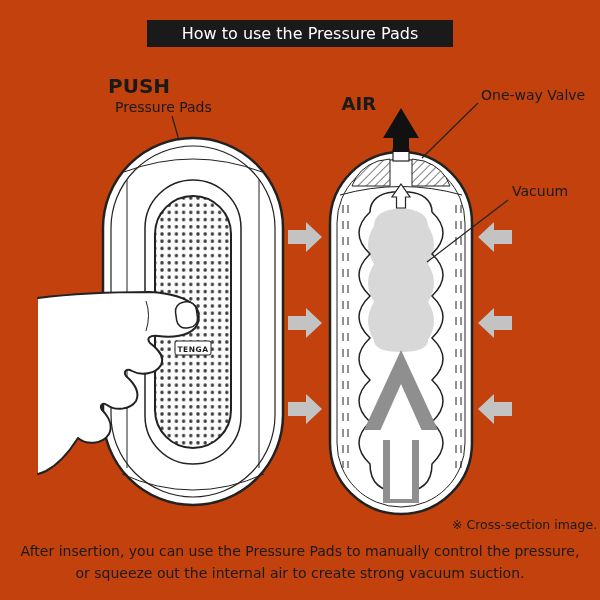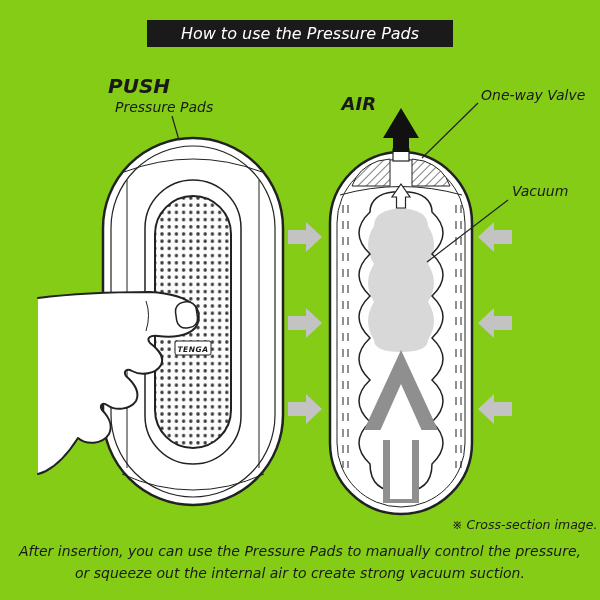--- a/index.html
+++ b/index.html
@@ -1,20 +1,20 @@
 <!DOCTYPE html>
 <html style="--banner-bg: #1a1a1a; --banner-text: #ffffff; --outline: #222222; --arrow-gray: #c3c3c3; --vacuum-gray: #d8d8d8; --air-dark-gray: #8f8f8f; --air-arrow-black: #111111;"><head>
 <meta charset="utf-8">
 <style>
   :root{
     --banner-bg:#1a1a1a; --banner-text:#ffffff; --outline:#222222;
     --arrow-gray:#c3c3c3; --vacuum-gray:#d8d8d8; --air-dark-gray:#8f8f8f; --air-arrow-black:#111111;
   }
   html,body{margin:0;padding:0;background:#fff;}
-  .stage{width:600px;height:600px;position:relative;background:#84cc16;font-style:italic;}
+  .stage{width:600px;height:600px;position:relative;background:#c2410c;}
   svg{display:block;}
   text{font-family:"DejaVu Sans","Liberation Sans",sans-serif;fill:#1a1a1a;}
   .t-banner{font-size:16px;fill:var(--banner-text);}
   .t-push{font-size:20px;font-weight:bold;}
   .t-label{font-size:14px;}
   .t-air{font-size:18px;font-weight:bold;}
   .t-note{font-size:12.5px;}
   .t-footer{font-size:14px;}
   .t-brand{font-size:7.5px;font-weight:bold;letter-spacing:.5px;}
   .ol{stroke:var(--outline);}

